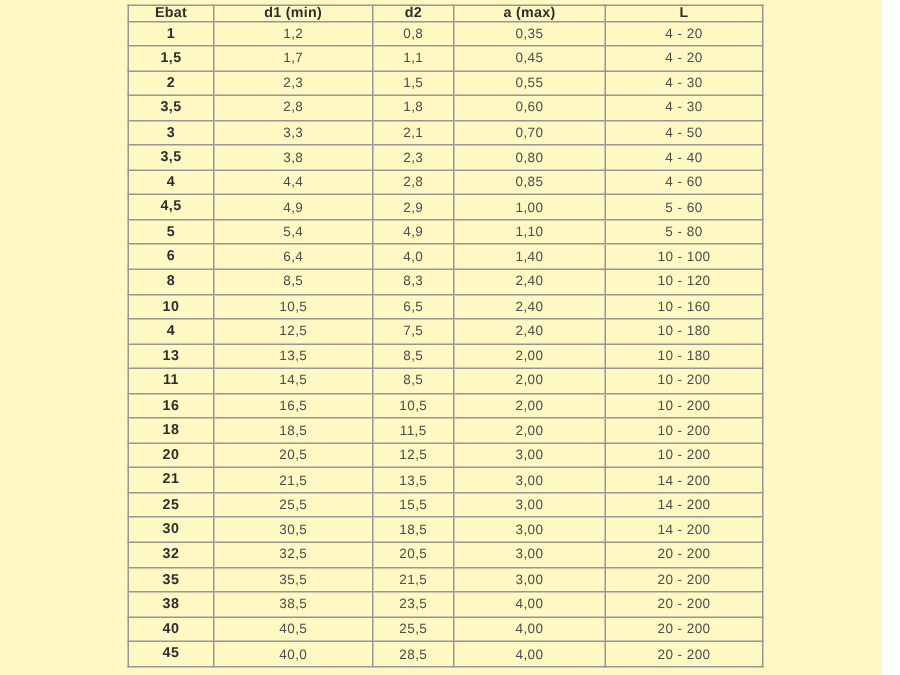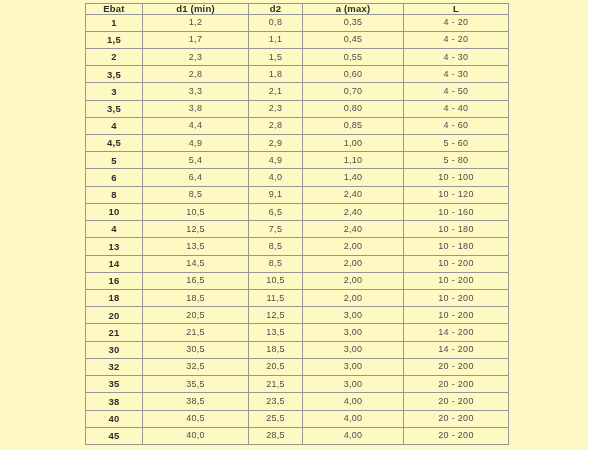--- a/index.html
+++ b/index.html
@@ -142,21 +142,21 @@
         <tr>
           <td class="rowhead">6</td>
           <td>6,4</td>
           <td>4,0</td>
           <td>1,40</td>
           <td>10 - 100</td>
         </tr>
         <tr>
           <td class="rowhead">8</td>
           <td>8,5</td>
-          <td>9,1</td>
+          <td>8,3</td>
           <td>2,40</td>
           <td>10 - 120</td>
         </tr>
         <tr>
           <td class="rowhead">10</td>
           <td>10,5</td>
           <td>6,5</td>
           <td>2,40</td>
           <td>10 - 160</td>
         </tr>
@@ -168,21 +168,21 @@
           <td>10 - 180</td>
         </tr>
         <tr>
           <td class="rowhead">13</td>
           <td>13,5</td>
           <td>8,5</td>
           <td>2,00</td>
           <td>10 - 180</td>
         </tr>
         <tr>
-          <td class="rowhead">14</td>
+          <td class="rowhead">11</td>
           <td>14,5</td>
           <td>8,5</td>
           <td>2,00</td>
           <td>10 - 200</td>
         </tr>
         <tr>
           <td class="rowhead">16</td>
           <td>16,5</td>
           <td>10,5</td>
           <td>2,00</td>
@@ -199,20 +199,27 @@
           <td class="rowhead">20</td>
           <td>20,5</td>
           <td>12,5</td>
           <td>3,00</td>
           <td>10 - 200</td>
         </tr>
         <tr>
           <td class="rowhead">21</td>
           <td>21,5</td>
           <td>13,5</td>
+          <td>3,00</td>
+          <td>14 - 200</td>
+        </tr>
+        <tr>
+          <td class="rowhead">25</td>
+          <td>25,5</td>
+          <td>15,5</td>
           <td>3,00</td>
           <td>14 - 200</td>
         </tr>
         <tr>
           <td class="rowhead">30</td>
           <td>30,5</td>
           <td>18,5</td>
           <td>3,00</td>
           <td>14 - 200</td>
         </tr>

